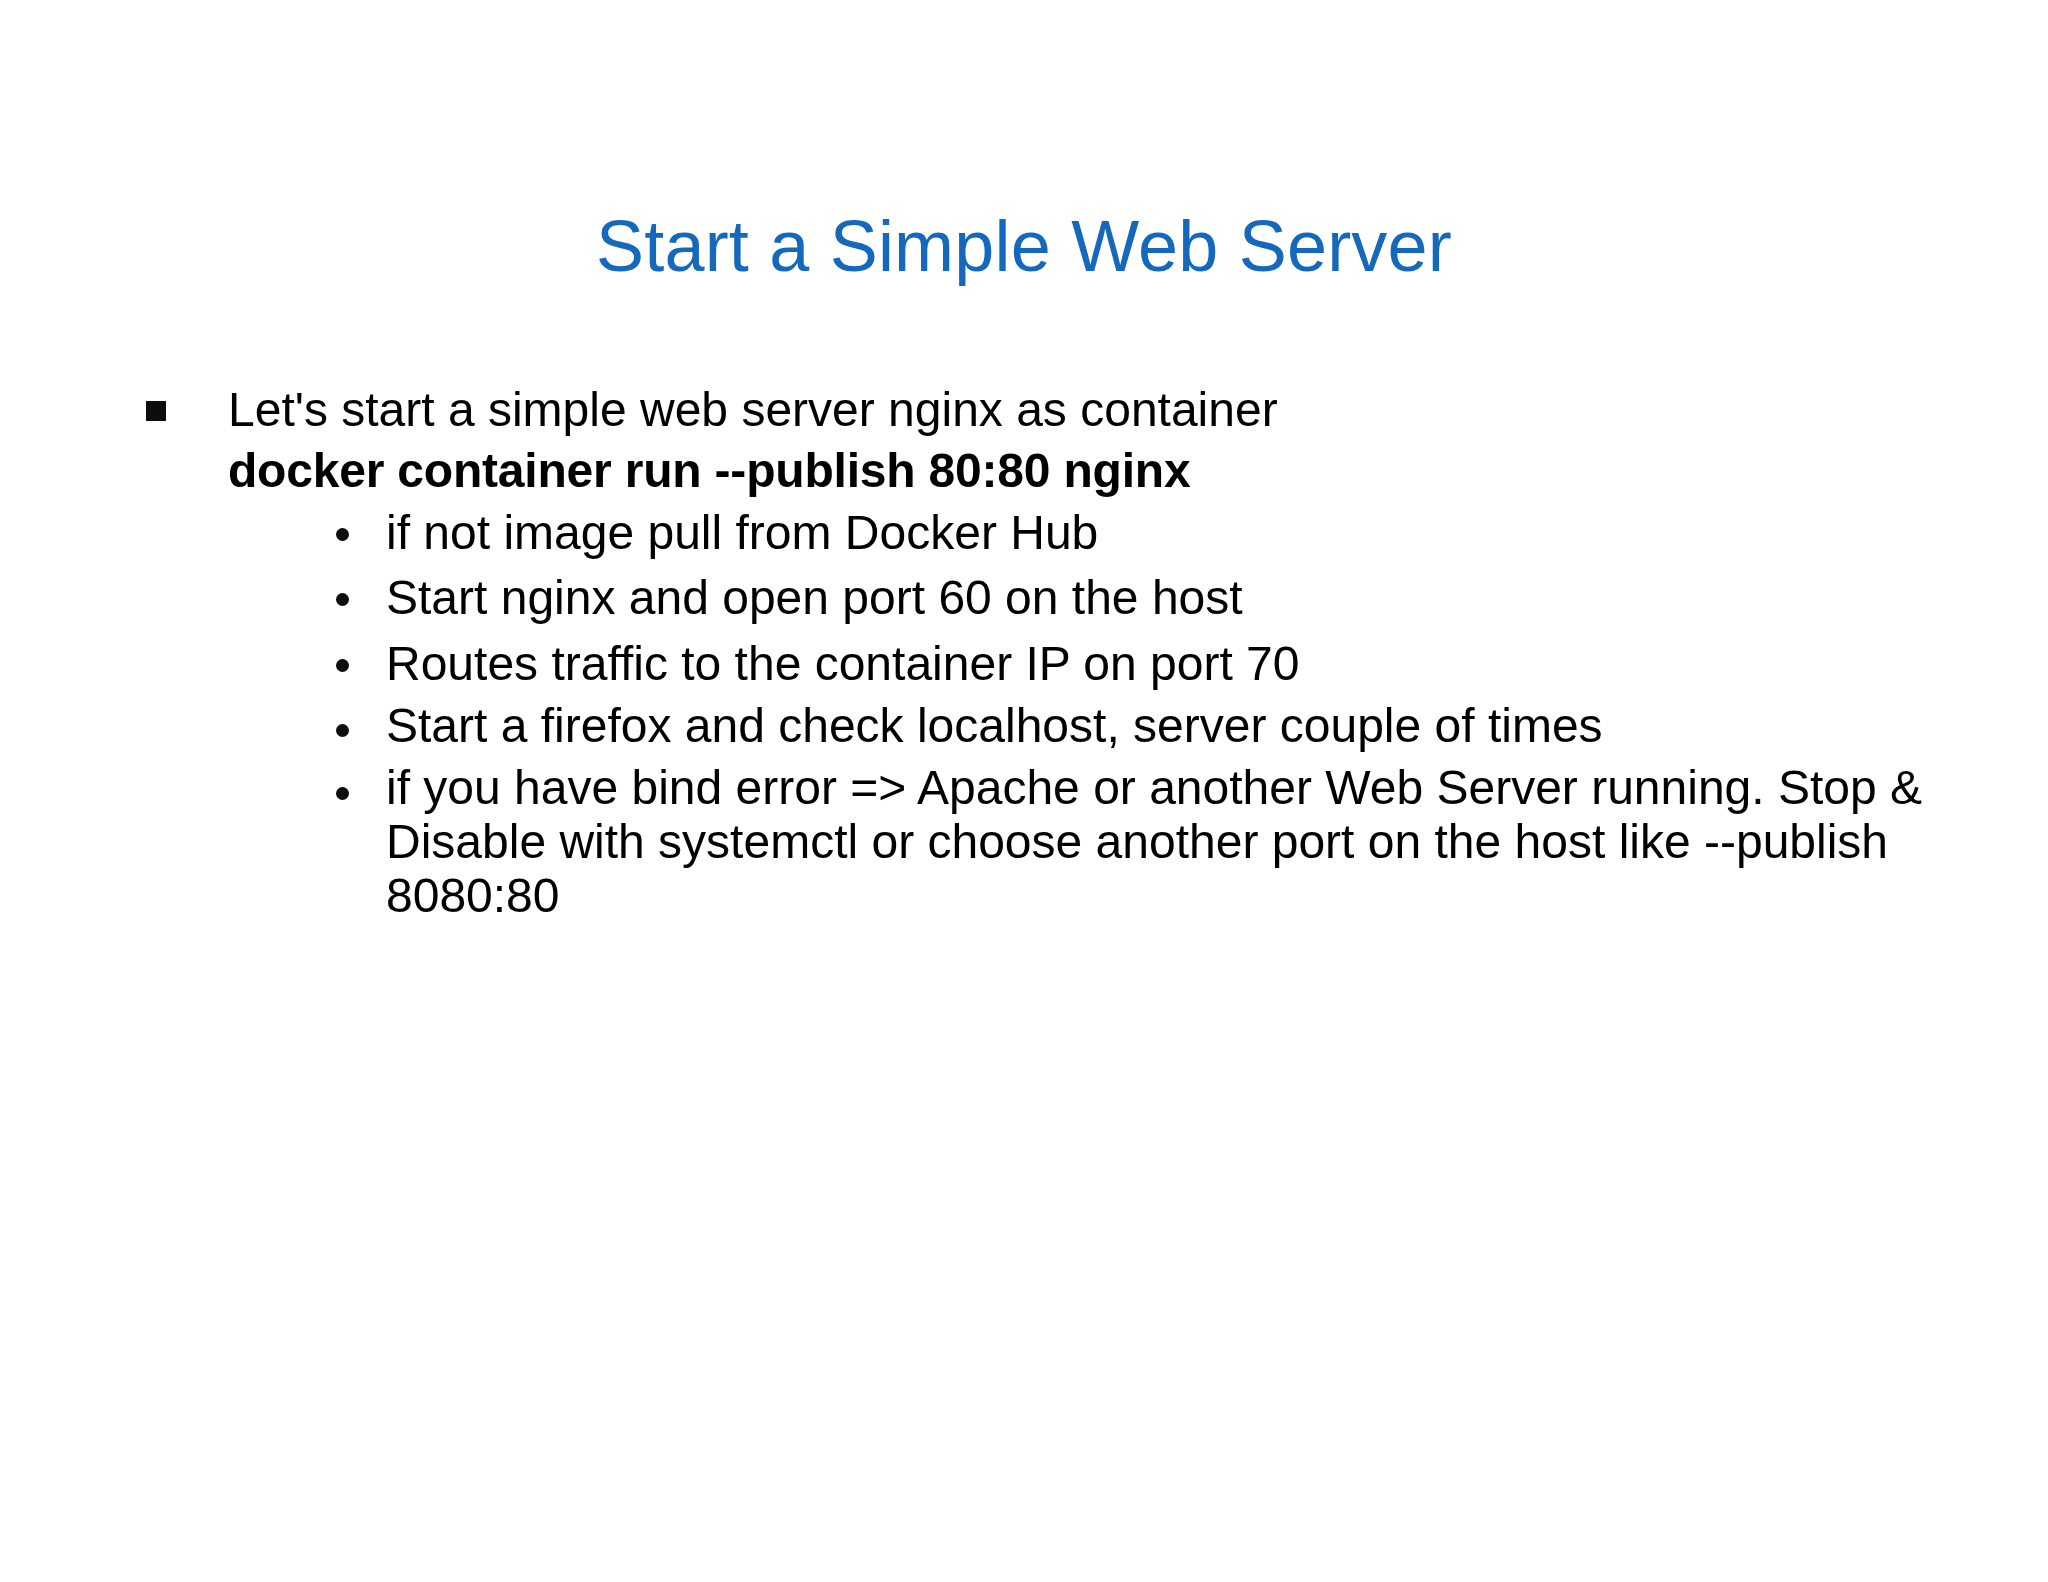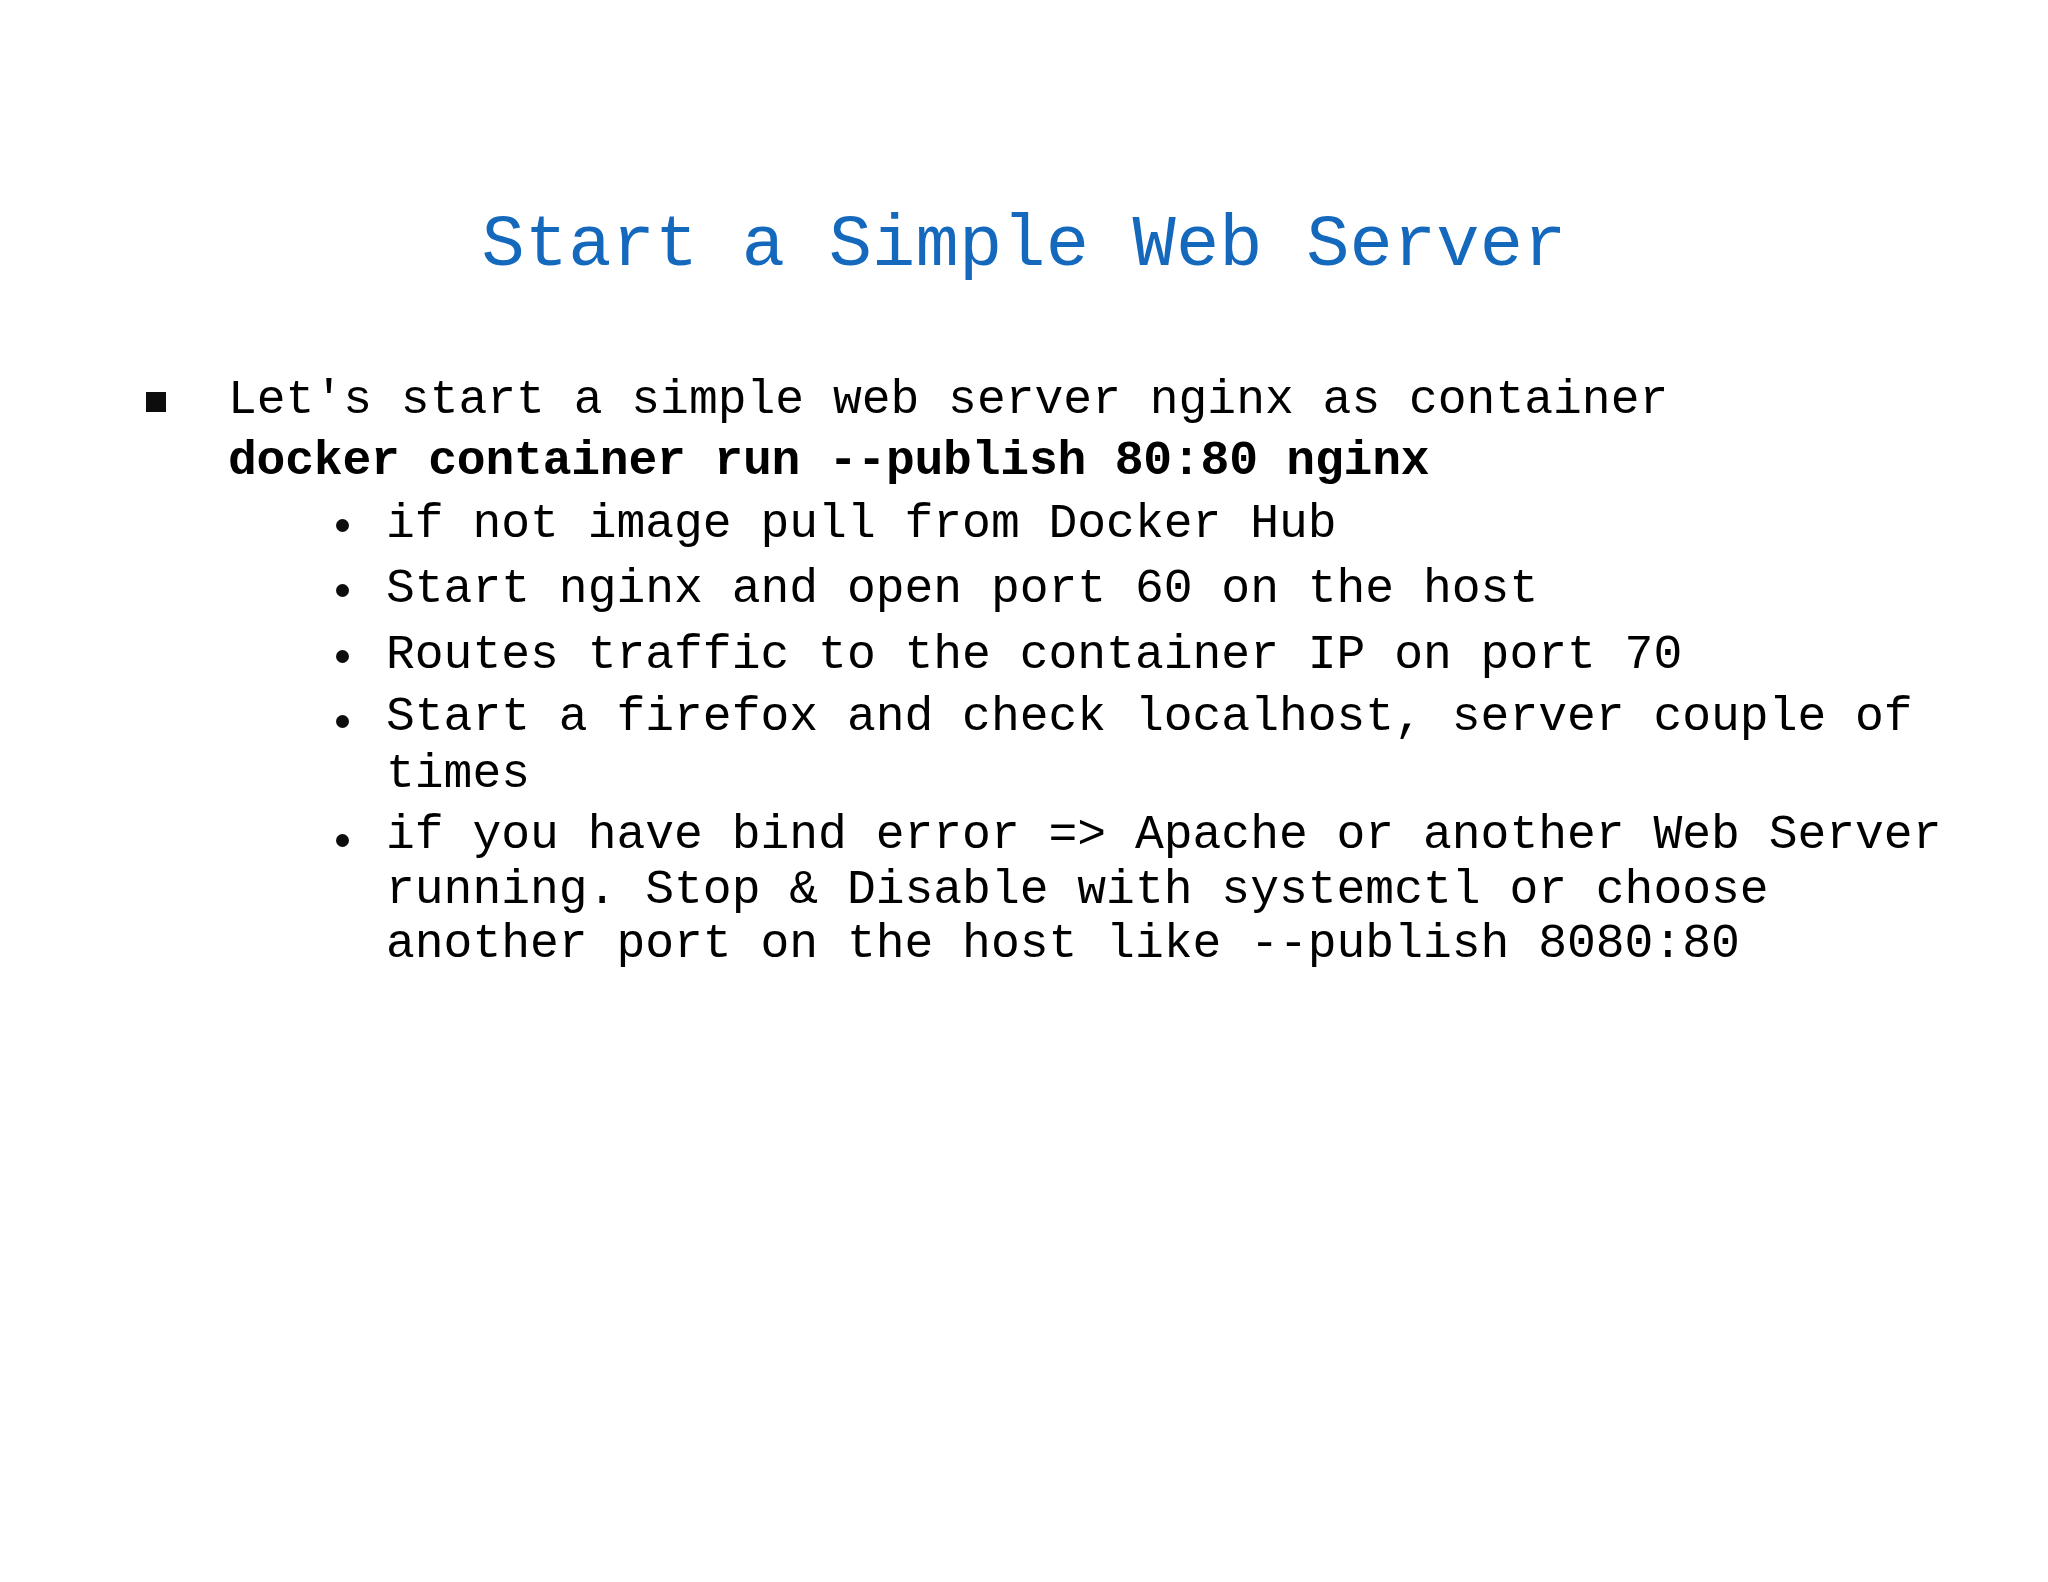--- a/index.html
+++ b/index.html
@@ -12,21 +12,20 @@
     font-family: "Liberation Sans", "DejaVu Sans", sans-serif;
     color: #000000;
   }
   #slide {
     position: relative;
     width: 2048px;
     height: 1582px;
     background: #ffffff;
     overflow: hidden;
     box-sizing: border-box;
-    font-family: Liberation Mono, monospace;
   }
 
   
   #title-block {
     position: absolute;
     left: 0;
     top: 160px;
     width: 2048px;
     text-align: center;
   }
@@ -58,21 +57,21 @@
     margin: 0;
     padding: 0;
   }
 
   
   li.l1 {
     position: relative;
     padding-left: 90px;
     font-size: 48px;
     line-height: 1.28;
-    margin: 8px 0 2px 0;
+    margin: 17px 0 2px 0;
   }
   li.l1 > .marker-sq {
     position: absolute;
     left: 8px;
     top: 22px;
     width: 20px;
     height: 20px;
     background: #0d0d0d;
   }
   .l1-line {

